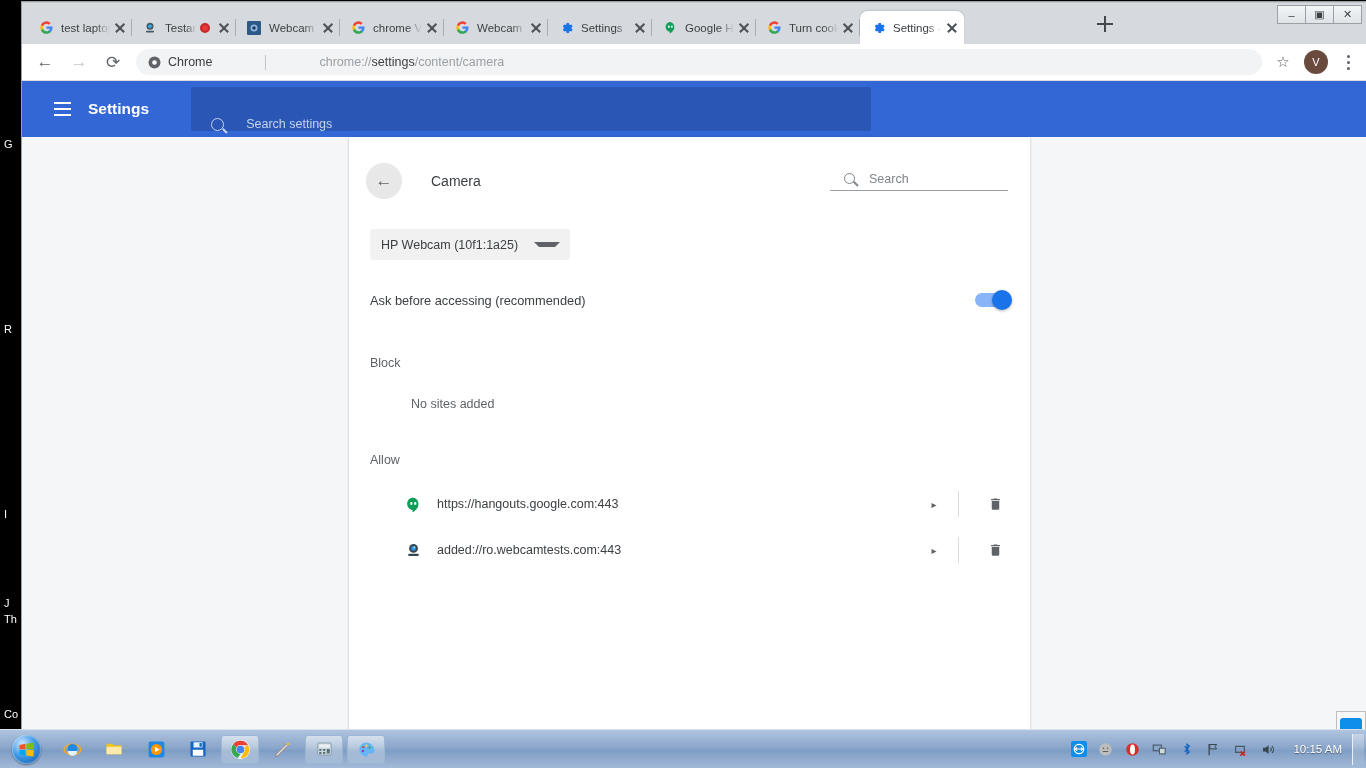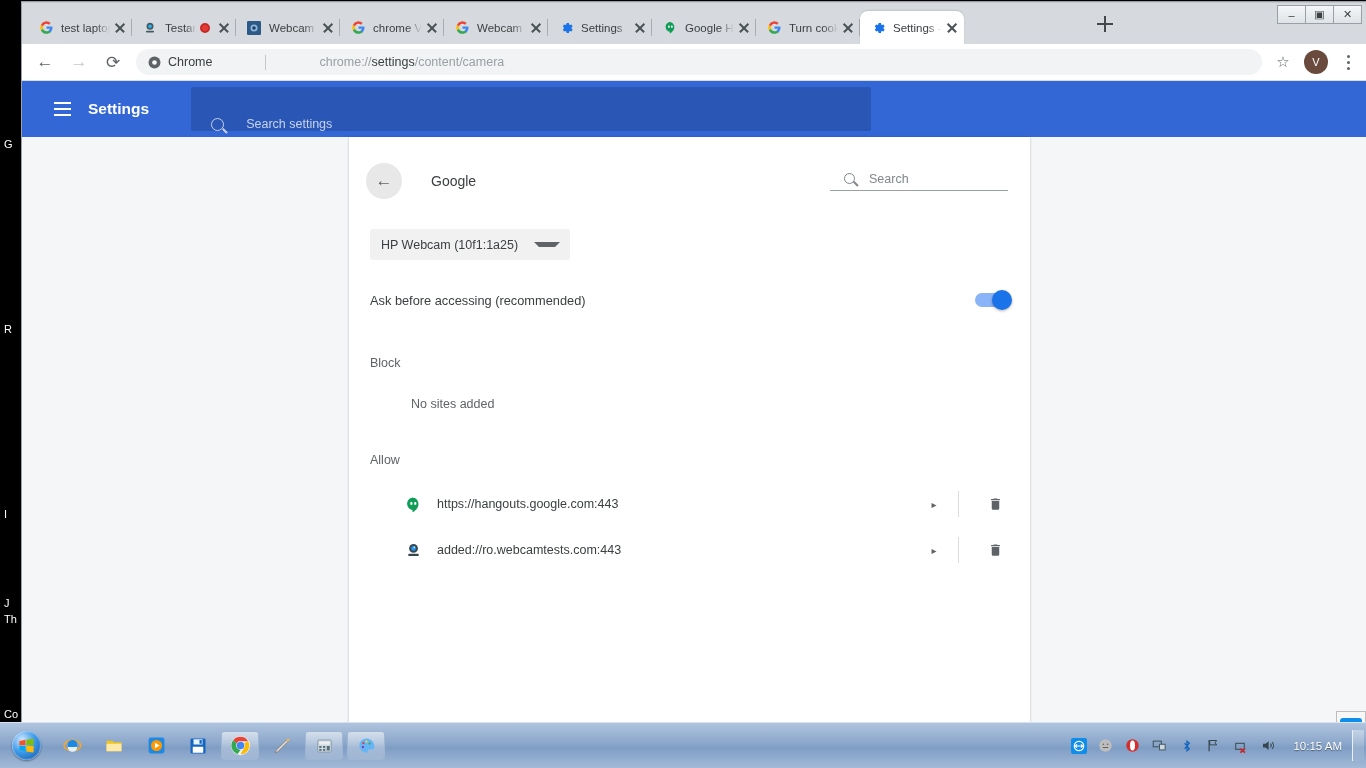--- a/index.html
+++ b/index.html
@@ -387,21 +387,21 @@
     background: #0e8ee9;
     border-radius: 3px;
     display: flex; align-items: center; justify-content: center;
     color: #fff; font-size: 12px;
   }
 
   
   #taskbar {
     position: absolute;
     left: 0; bottom: 0;
-    width: 1366px; height: 46px;
+    width: 1366px; height: 39px;
     background: linear-gradient(#b0c4de 0%, #8ba7cb 45%, #7f9dc4 55%, #a3bad8 100%);
     border-top: 1px solid #d6e2f0;
     display: flex;
     align-items: center;
   }
   #start-orb {
     width: 46px; height: 31px;
     margin-left: 3px;
     display: flex; align-items: center; justify-content: center;
   }
@@ -613,21 +613,21 @@
         <div id="settings-search">
           <span class="mag"></span>
           <span>Search settings</span>
         </div>
       </div>
 
       <div id="card">
 
         <div id="subpage-header">
           <div id="back-btn">←</div>
-          <div id="subpage-title">Google</div>
+          <div id="subpage-title">Camera</div>
           <div id="subpage-search">
             <span class="mag"></span>
             <span>Search</span>
           </div>
         </div>
 
         <div id="device-select">
           <span>HP Webcam (10f1:1a25)</span>
           <span class="caret"></span>
         </div>

